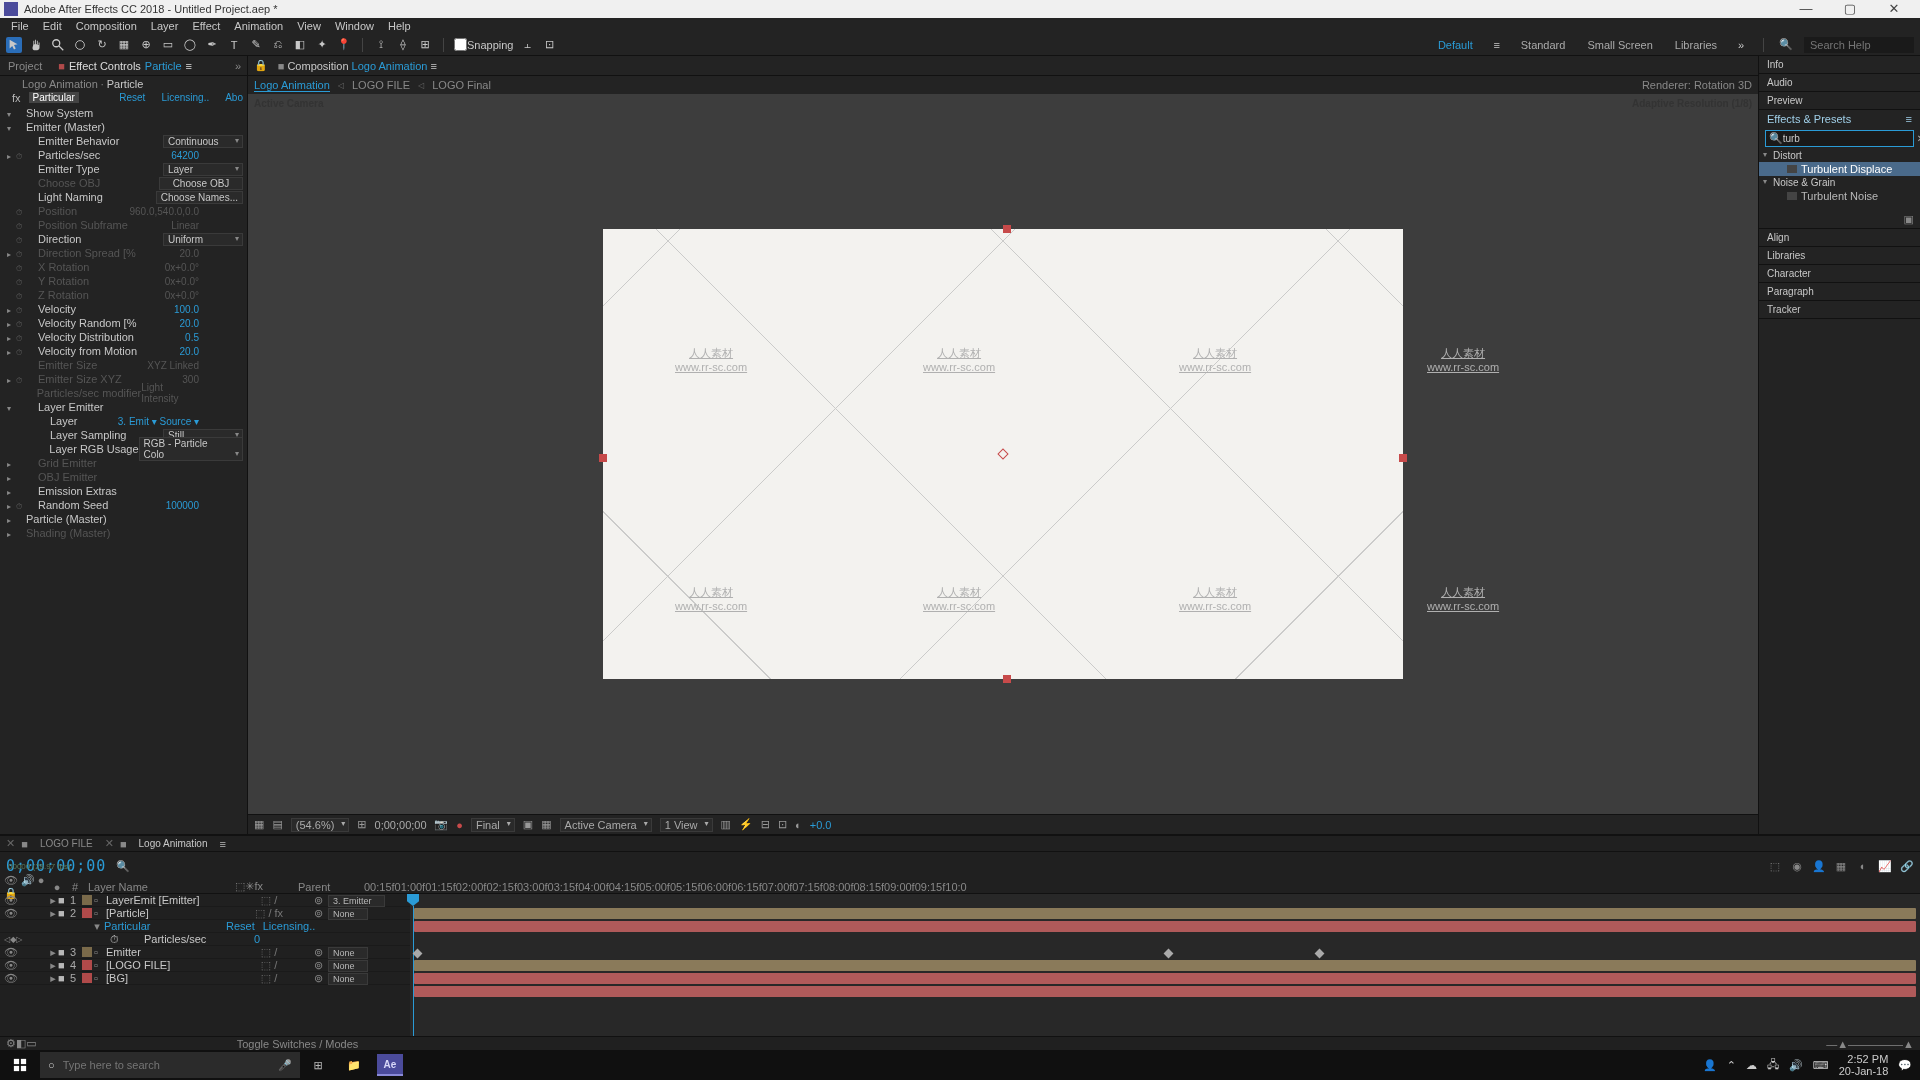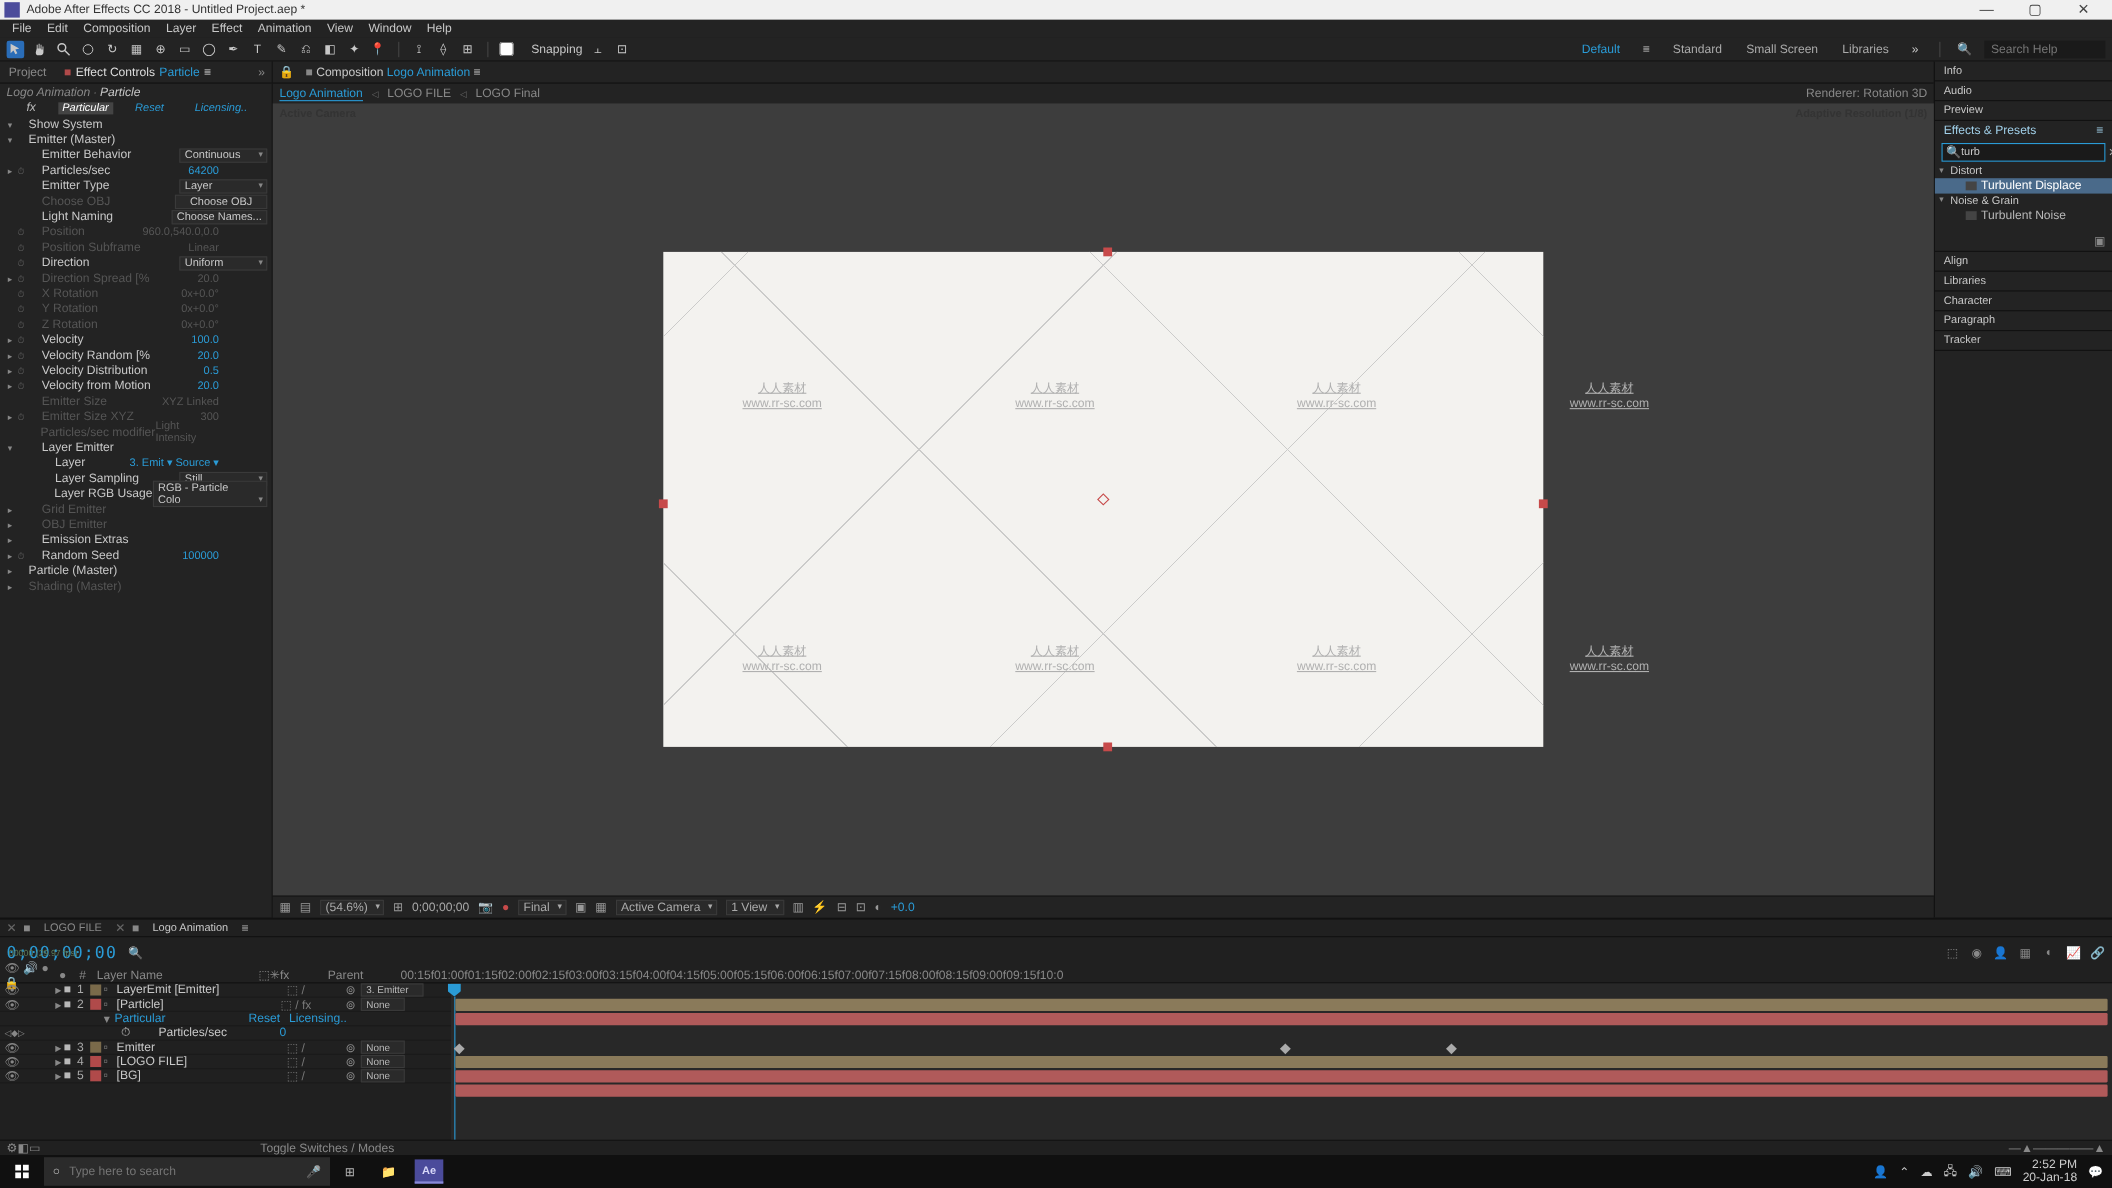--- a/index.html
+++ b/index.html
@@ -13,38 +13,38 @@
 
 
 .menubar { height:16px; background:#232323; display:flex; align-items:center; padding:0 4px; gap:0; }
 .menubar .item { padding:0 7px; line-height:16px; color:#c8c8c8; }
 
 
 .toolbar { height:22px; background:#232323; border-bottom:1px solid #111; display:flex; align-items:center; padding:0 6px; gap:6px; }
 .toolbar .tool { width:16px; height:16px; display:inline-flex; align-items:center; justify-content:center; color:#c8c8c8; }
 .toolbar .tool.active { background:#2a6db8; border-radius:2px; }
 .toolbar .sep { width:1px; height:14px; background:#444; margin:0 4px; }
-.toolbar .snap { display:flex; align-items:center; gap:16px; color:#c8c8c8; }
+.toolbar .snap { display:flex; align-items:center; gap:0; color:#c8c8c8; }
 .toolbar .r { margin-left:auto; display:flex; align-items:center; gap:10px; }
 .toolbar .wlabel { color:#2a9bd6; padding:0 6px; }
 .toolbar .wlabel.def { color:#2a9bd6; }
 .toolbar .search { background:#1a1a1a; border:none; color:#aaa; padding:2px 6px; width:110px; }
 
 
 .main { display:flex; height:calc(100% - 18px - 16px - 22px - 216px - 30px); }
 
 
 .left { width:248px; background:#232323; border-right:1px solid #111; display:flex; flex-direction:column; }
 .left .tabs { height:20px; display:flex; align-items:center; border-bottom:1px solid #111; }
 .left .tab { padding:0 8px; line-height:20px; color:#888; display:flex; align-items:center; gap:4px; }
 .left .tab.active { color:#ddd; }
 .left .fx-tab { color:#2a9bd6; }
-.left .crumb { height:14px; padding:2px 6px; color:#888; font-size:10px;font-style:italic; }
+.left .crumb { height:14px; padding:2px 22px; color:#888; font-size:10px; }
 .left .crumb .sel { color:#c8c8c8; }
-.left .fxhead { padding:2px 4px; display:flex; align-items:flex-end; gap:20px;font-style:italic; }
+.left .fxhead { padding:2px 4px; display:flex; align-items:flex-start; gap:8px; }
 .left .fxhead .name { background:#444; color:#fff; padding:0 4px; font-size:10px; }
 .left .fxhead .reset { color:#2a9bd6; margin-left:auto; font-size:10px; }
 .left .fxhead .lic { color:#2a9bd6; font-size:10px; margin-left:8px; }
 .left .banner { color:#8a8a8a; text-align:center; padding:8px 0 4px; letter-spacing:1px; font-size:11px; }
 .left .designer { background:#2a7bc8; color:#fff; text-align:center; margin:4px auto 10px; width:100px; padding:3px 0; font-size:10px; }
 .left .props { overflow-y:auto; flex:1; }
 .prop { display:flex; align-items:center; height:14px; padding:0 4px; font-size:10px; }
 .prop .tw { width:10px; text-align:center; color:#888; }
 .prop .tw.o::before { content:"▸"; font-size:8px; }
 .prop .tw.open::before { content:"▾"; font-size:8px; }

